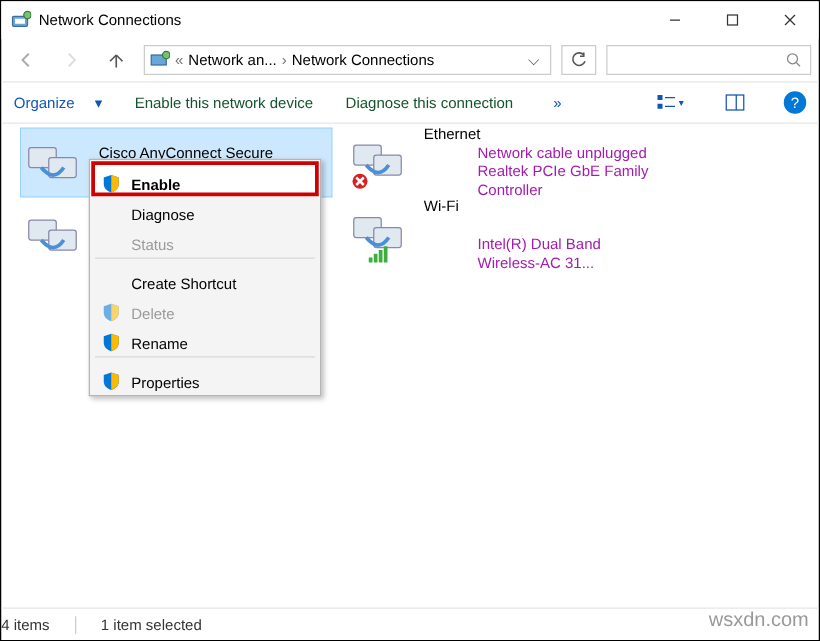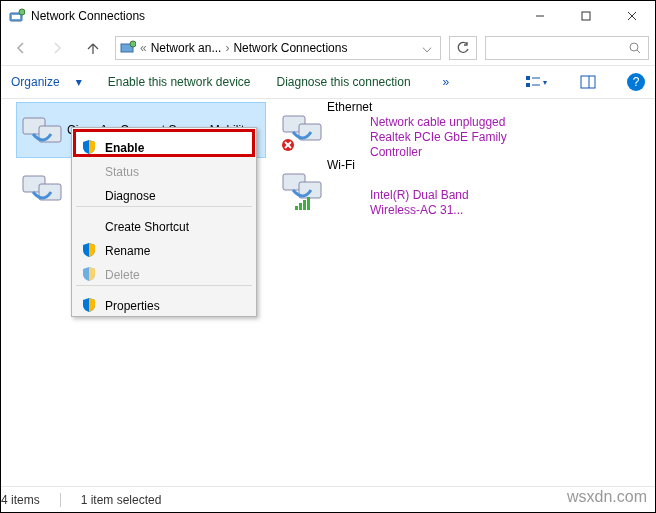--- a/index.html
+++ b/index.html
@@ -19,21 +19,21 @@
 .search { width: 164px; height: 24px; border: 1px solid #ccc; display: flex; align-items: center; padding: 0 6px; color: #999; }
 .search .ico { margin-left: auto; }
 .cmdbar { height: 34px; border-top: 1px solid #e6e6e6; border-bottom: 1px solid #e6e6e6; display: flex; align-items: center; padding: 0 10px; gap: 26px; font-size: 12px; }
 .cmdbar .org { color: #1156b3; display: flex; align-items: center; gap: 16px; }
 .cmdbar .link { color: #14532d; }
 .cmdbar .chev { color: #1156b3; margin-left: 6px; font-size: 12px; }
 .cmdbar .spacer { flex: 1; }
 .viewbtn { width: 26px; display: flex; align-items: center; justify-content: center; color: #1156b3; }
 .help { width: 18px; height: 18px; border-radius: 50%; background: #0078d7; color: #fff; font-size: 12px; display: flex; align-items: center; justify-content: center; }
 .content { position: relative; height: 380px; padding: 0; }
-.adapter { position: absolute; width: 248px; height: 54px; display: flex; align-items: center; padding: 2px 4px; gap: 2px; }
+.adapter { position: absolute; width: 248px; height: 54px; display: flex; align-items: center; padding: 2px 4px; gap: 14px; }
 .adapter.selected { background: #cce8ff; outline: 1px solid #99d1ff; }
 .ad-icon { width: 44px; height: 36px; position: relative; }
 .ad-txt { font-size: 12px; line-height: 15px; }
 .ad-txt .name { color: #000; }
 .ad-txt .sub { color: #a21caf; margin-left: 43px; }
 .ctxmenu { position: absolute; left: 70px; top: 126px; width: 186px; background: #f4f4f4; border: 1px solid #b5b5b5; box-shadow: 2px 2px 4px rgba(0,0,0,.25); padding: 3px; font-size: 12px; }
 .ctxmenu .item { height: 24px; display: flex; align-items: flex-end; padding-left: 30px; position: relative; }
 .ctxmenu .item.disabled { color: #9a9a9a; }
 .ctxmenu .shield { position: absolute; left: 6px; width: 16px; height: 16px; }
 .ctxmenu .sep { height: 1px; background: #d8d8d8; margin: 3px 1px; }
@@ -222,47 +222,47 @@
 <div class="ctxmenu">
   <div class="item highlight">
     <span class="shield">
         <svg width="16" height="16">
           <path d="M8 1 L14 3 V8 C14 12 11 14 8 15 C5 14 2 12 2 8 V3 Z" fill="#0078d7"></path>
           <path d="M8 1 L14 3 V8 C14 12 11 14 8 15 V1 Z" fill="#ffb900"></path>
         </svg>
       </span>
     <span>Enable</span>
   </div>
+  <div class="item">
+      <span>Diagnose</span>
+    </div>
   <div class="item disabled">
       <span>Status</span>
     </div>
-  <div class="item">
-      <span>Diagnose</span>
-    </div>
   <div class="sep"></div>
   <div class="item">
       <span>Create Shortcut</span>
     </div>
+  <div class="item disabled">
+    <span class="shield">
+        <svg width="16" height="16" opacity="0.55">
+          <path d="M8 1 L14 3 V8 C14 12 11 14 8 15 C5 14 2 12 2 8 V3 Z" fill="#0078d7"></path>
+          <path d="M8 1 L14 3 V8 C14 12 11 14 8 15 V1 Z" fill="#ffb900"></path>
+        </svg>
+      </span>
+    <span>Delete</span>
+  </div>
   <div class="item">
     <span class="shield">
         <svg width="16" height="16">
           <path d="M8 1 L14 3 V8 C14 12 11 14 8 15 C5 14 2 12 2 8 V3 Z" fill="#0078d7"></path>
           <path d="M8 1 L14 3 V8 C14 12 11 14 8 15 V1 Z" fill="#ffb900"></path>
         </svg>
       </span>
     <span>Rename</span>
-  </div>
-  <div class="item disabled">
-    <span class="shield">
-        <svg width="16" height="16" opacity="0.55">
-          <path d="M8 1 L14 3 V8 C14 12 11 14 8 15 C5 14 2 12 2 8 V3 Z" fill="#0078d7"></path>
-          <path d="M8 1 L14 3 V8 C14 12 11 14 8 15 V1 Z" fill="#ffb900"></path>
-        </svg>
-      </span>
-    <span>Delete</span>
   </div>
   <div class="sep"></div>
   <div class="item">
     <span class="shield">
         <svg width="16" height="16">
           <path d="M8 1 L14 3 V8 C14 12 11 14 8 15 C5 14 2 12 2 8 V3 Z" fill="#0078d7"></path>
           <path d="M8 1 L14 3 V8 C14 12 11 14 8 15 V1 Z" fill="#ffb900"></path>
         </svg>
       </span>
     <span>Properties</span>

